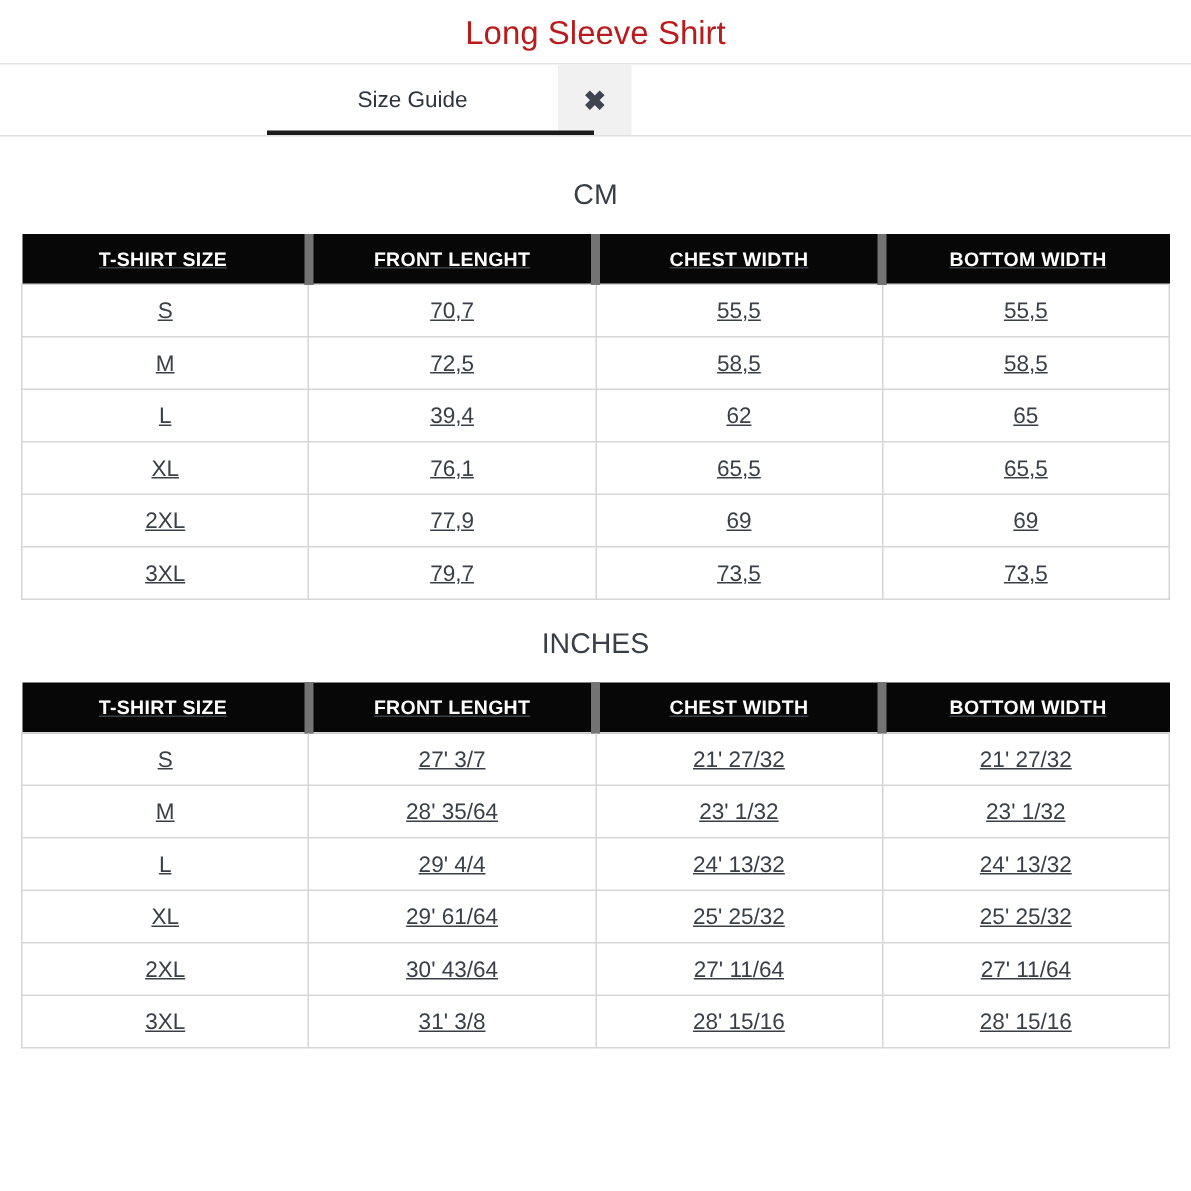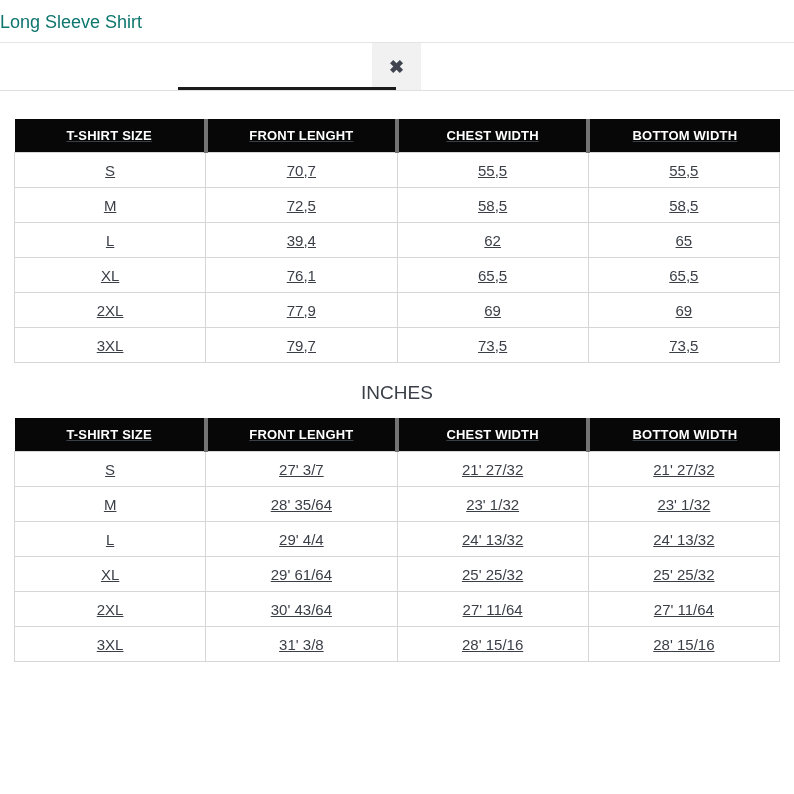--- a/index.html
+++ b/index.html
@@ -4,21 +4,21 @@
 <style>
   html,body{margin:0;padding:0;}
   body{
     width:794px;height:794px;background:#ffffff;
     font-family:"Liberation Sans",sans-serif;color:#3a3f47;
     overflow:hidden;
   }
   .page{width:794px;height:794px;box-sizing:border-box;}
 
   .title{
-    text-align:left;font-size:18px;color:#0f766e;
+    text-align:center;font-size:22px;color:#b91c1c;
     padding:11px 0 9px;line-height:22px;
   }
 
   .tabbar{
     position:relative;height:47px;
     border-top:1px solid #e4e4e4;border-bottom:1px solid #e0e0e0;
     background:#ffffff;
   }
   .tab{
     position:absolute;left:178px;top:0;width:194px;height:100%;
@@ -43,46 +43,50 @@
     margin:0 0 14px;line-height:23px;
   }
 
   .size-table{
     width:766px;margin:0 14px;border-collapse:collapse;table-layout:fixed;text-decoration:underline;
   }
   .size-table th{
     background:#070707;color:#ffffff;
     font-size:13px;font-weight:bold;letter-spacing:.2px;
     height:31px;text-align:center;
-    border-left:4px solid #737373;border-bottom:1px solid #d6d6d6;
+    border-left:6px solid #737373;border-bottom:1px solid #d6d6d6;
   }
   .size-table th:first-child{border-left:none;}
   .size-table td{
     border:1px solid #d6d6d6;height:32px;
     text-align:center;font-size:15px;color:#3a3f47;
     background:#ffffff;
   }
 </style>
 </head>
 <body>
 
 <div class="page">
 
   <div class="title">Long Sleeve Shirt</div>
 
   <div class="tabbar">
+    <button class="tab">
+      <span>Size Guide</span>
+    </button>
     <button class="close-btn">
       <span>✖</span>
     </button>
     <div class="tab-underline"></div>
   </div>
 
   <div class="content">
 
     <section class="cm">
+      <h2 class="section-heading">CM</h2>
       <table class="size-table">
           <thead>
             <tr>
               <th>T-SHIRT SIZE</th>
               <th>FRONT LENGHT</th>
               <th>CHEST WIDTH</th>
               <th>BOTTOM WIDTH</th>
             </tr>
           </thead>
           <tbody>

